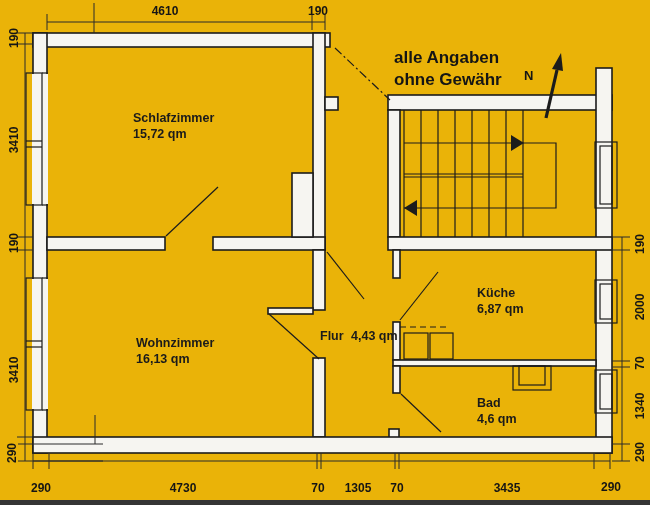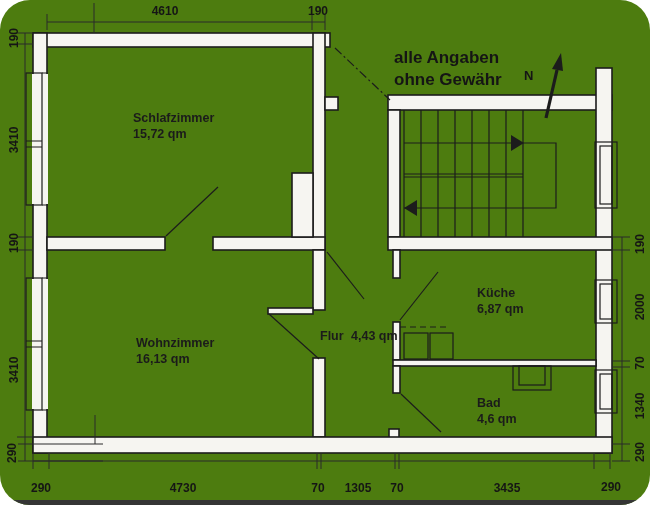--- a/index.html
+++ b/index.html
@@ -1,16 +1,16 @@
 <!DOCTYPE html>
 <html><head>
 <meta charset="utf-8">
 <style>
   html,body{margin:0;padding:0;background:#ffffff;}
-  .plan-wrap{position:relative;width:650px;height:505px;background:#4d7c0f;overflow:hidden;border-radius:30px;}
+  .plan-wrap{position:relative;width:650px;height:505px;background:#eab308;overflow:hidden;}
   svg{position:absolute;left:0;top:0;}
   .wall{fill:#f6f5f1;stroke:#1c1c1c;stroke-width:1.6;}
   .winfill{fill:#f6f5f1;stroke:none;}
   .thin{stroke:#1c1c1c;stroke-width:1.2;fill:none;}
   .dim{stroke:#2b2b2b;stroke-width:1;fill:none;}
   .arrowfill{fill:#1c1c1c;stroke:none;}
   .t{font-family:"Liberation Sans",sans-serif;font-weight:700;font-size:12px;fill:#151515;}
   .rt{font-family:"Liberation Sans",sans-serif;font-weight:700;font-size:12.5px;fill:#1b1b1b;}
   .big{font-family:"Liberation Sans",sans-serif;font-weight:700;font-size:17px;fill:#151515;}
   .nt{font-family:"Liberation Sans",sans-serif;font-weight:700;font-size:13px;fill:#151515;}

